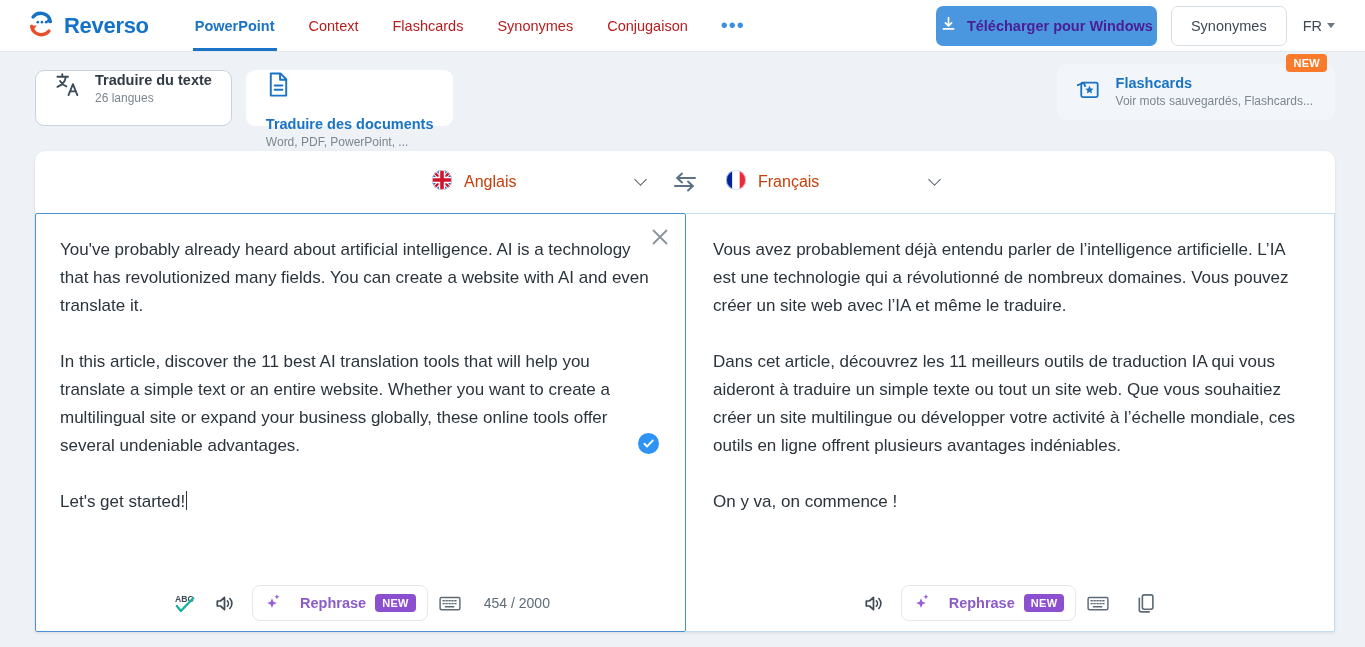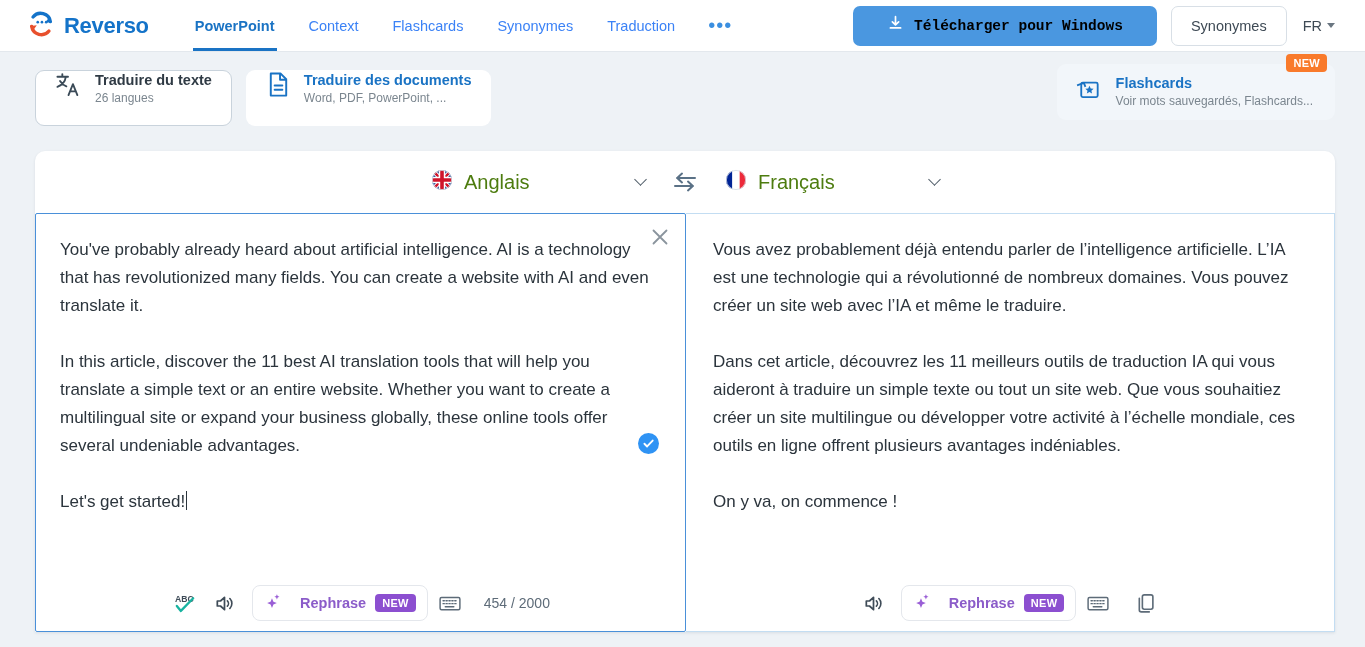--- a/index.html
+++ b/index.html
@@ -17,37 +17,37 @@
     padding: 0 28px 0 26px;
     border-bottom: 1px solid #e3e8ed;
     position: relative;
   }
   .logo { display: flex; align-items: center; gap: 8px; margin-right: 29px; }
   .logo-text {
     font-size: 22px; font-weight: bold; color: #1473c9; letter-spacing: -0.3px;
   }
   .nav { display: flex; align-items: center; height: 100%; }
   .nav-item {
-    font-size: 14.5px; color: #3b82f6; padding: 0 17px;
+    font-size: 14.5px; color: #b91c1c; padding: 0 17px;
     height: 100%; display: flex; align-items: center; position: relative;
     cursor: pointer; white-space: nowrap;
   }
   .nav-item.active { color: #1a73c4; font-weight: bold; }
   .nav-item.active::after {
     content: ""; position: absolute; left: 15px; right: 15px; bottom: 0;
     height: 3px; background: #1a73c4;
   }
   .nav-more { font-size: 20px; color: #3b8fe0; letter-spacing: 1px; padding: 0 16px;
     display:flex; align-items:center; height:100%; cursor:pointer; }
   .header-right { margin-left: auto; display: flex; align-items: center; gap: 14px; }
   .btn-download {
-    background: #4a97e0; color: #000000; border: none; border-radius: 7px;
-    height: 40px; padding: 0 34px; font-size: 14.5px; font-weight: bold;
+    background: #4a97e0; color: #4c1d95; border: none; border-radius: 7px;
+    height: 40px; padding: 0 4px; font-size: 14.5px; font-weight: bold;
     display: flex; align-items: center; gap: 10px; cursor: pointer;
-    font-family: Liberation Mono, monospace;
+    font-family: Liberation Sans, sans-serif;
   }
   .btn-login {
     background: #fff; border: 1px solid #d8dfe6; border-radius: 7px;
     height: 40px; padding: 0 19px; font-size: 14.5px; color: #3e4a55;
     display: flex; align-items: center; cursor: pointer;
     font-family: "Liberation Sans", sans-serif;
   }
   .lang-pick {
     font-size: 14.5px; color: #3e4a55; display: flex; align-items: center;
     gap: 5px; cursor: pointer; padding: 0 2px;
@@ -59,21 +59,21 @@
   .modes {
     display: flex; align-items: flex-start; gap: 14px;
     padding: 18px 0 0 35px; position: relative; height: 88px;
   }
   .mode-card {
     background: #fff; border-radius: 9px; height: 56px;
     display: flex; align-items: flex-start; gap: 13px; padding: 0 19px;
     cursor: pointer;
   }
   .mode-card.sel { border: 1px solid #c9d3dc; }
-  .mode-card.doc { border: 1px solid transparent; }
+  .mode-card.doc { border: 1px solid transparent; flex-direction: column; }
   .mode-title { font-size: 14.5px; font-weight: bold; color: #2f3a44; line-height: 1.25; }
   .mode-title.blue { color: #1a73c4; }
   .mode-sub { font-size: 12px; color: #7b868f; line-height: 1.3; margin-top: 2px; }
 
   .vocab-wrap { position: absolute; right: 30px; top: 12px; }
   .vocab-card {
     background: #f2f6fa; border-radius: 9px; height: 56px;
     display: flex; align-items: center; gap: 13px; padding: 0 22px 0 17px;
     cursor: pointer; min-width: 262px;
   }
@@ -91,21 +91,21 @@
     display: flex; flex-direction: column; overflow: hidden;
   }
   .langbar {
     height: 62px; display: flex; align-items: center;
     justify-content: center; gap: 0; flex: none;
   }
   .lang-sel {
     display: flex; align-items: center; gap: 11px; cursor: pointer;
     width: 214px;
   }
-  .lang-sel .name { font-size: 20px; color: #4d7c0f; }
+  .lang-sel .name { font-size: 16px; color: #c2410c; }
   .lang-sel .chev { margin-left: auto; }
   .chev {
     width: 9px; height: 9px; border-right: 1.8px solid #4d5a66;
     border-bottom: 1.8px solid #4d5a66; transform: rotate(45deg); margin-top: -5px;
   }
   .swap { margin: 0 27px; cursor: pointer; display: flex; }
 
   .panes { display: flex; flex: 1; min-height: 0; }
   .pane { position: relative; display: flex; flex-direction: column; min-width: 0; align-items: center; }
   .pane.src { width: 651px; border: 1px solid #4a90d9; border-radius: 2px; }
@@ -165,21 +165,21 @@
       </svg>
     </span>
     <span class="logo-text">Reverso</span>
   </div>
 
   <div class="nav">
     <div class="nav-item active">PowerPoint</div>
     <div class="nav-item">Context</div>
     <div class="nav-item">Flashcards</div>
     <div class="nav-item">Synonymes</div>
-    <div class="nav-item">Traduction</div>
+    <div class="nav-item">Conjugaison</div>
     <div class="nav-more">•••</div>
   </div>
 
   <div class="header-right">
     <button class="btn-download">
       <span>
         <svg width="17" height="17" viewBox="0 0 20 20">
           <path d="M10 2v9M6.3 8l3.7 3.7L13.7 8" fill="none" stroke="#fff" stroke-width="2" stroke-linecap="round" stroke-linejoin="round"></path>
           <path d="M4 15.2h12" stroke="#fff" stroke-width="2" stroke-linecap="round"></path>
         </svg>

